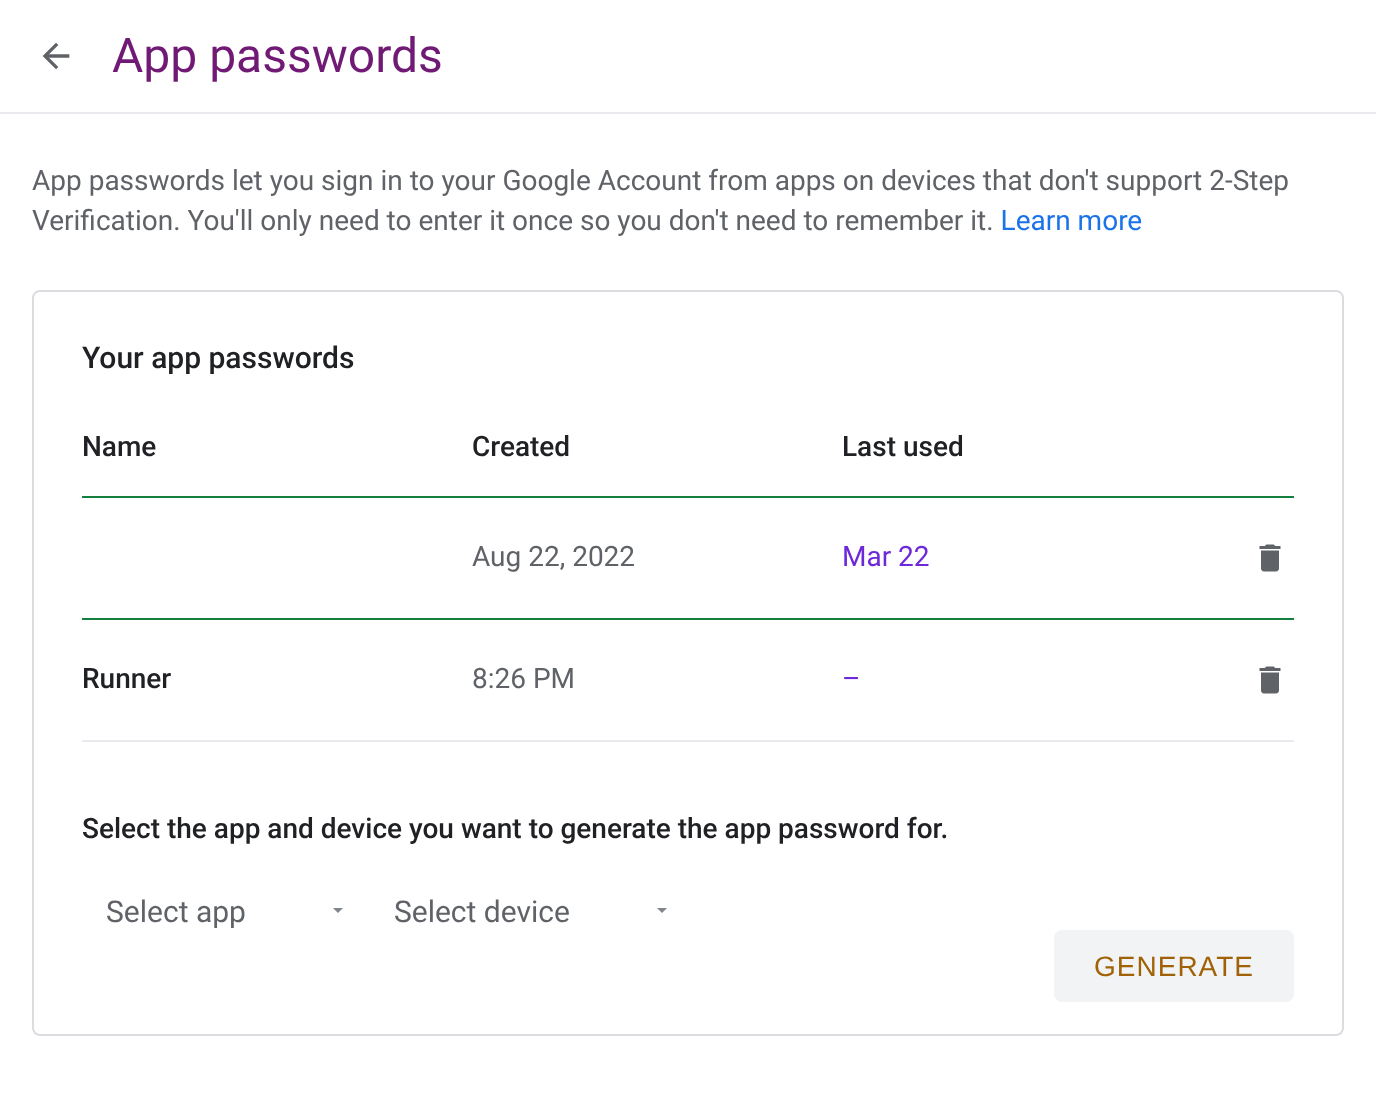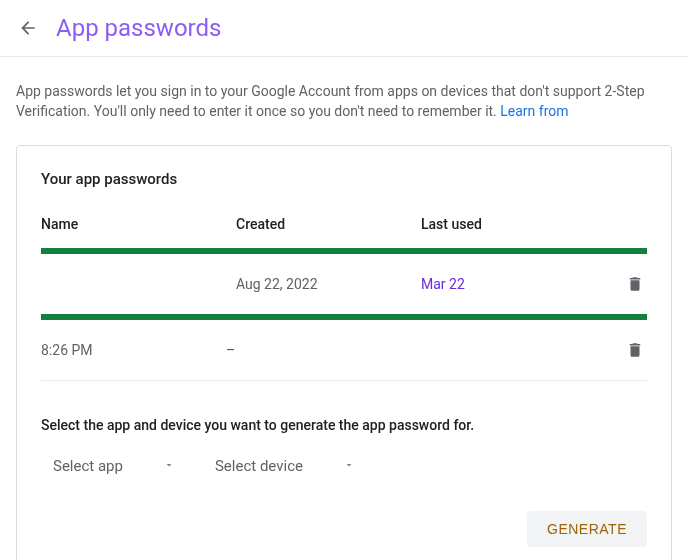--- a/index.html
+++ b/index.html
@@ -29,21 +29,21 @@
       justify-content: center;
     }
     .back-icon svg {
       width: 20px;
       height: 20px;
       fill: #5f6368;
     }
     .page-title {
       font-size: 24px;
       font-weight: 400;
-      color: #8b5cf6;
+      color: #701a75;
     }
     .description {
       padding: 24px 16px 8px 16px;
       font-size: 14px;
       line-height: 20px;
       color: #5f6368;
     }
     .learn-more {
       color: #1a73e8;
       text-decoration: none;
@@ -66,21 +66,21 @@
     }
     .table-header {
       display: flex;
       padding-bottom: 16px;
       align-items: flex-end;
     }
     .table-row {
       display: flex;
       align-items: center;
       padding: 18px 0;
-      border-top: 6px solid #15803d;
+      border-top: 1px solid #15803d;
     }
     .col-name {
       width: 195px;
       font-size: 14px;
       font-weight: 500;
       color: #202124;
     }
     .col-created {
       width: 185px;
       font-size: 14px;
@@ -120,22 +120,21 @@
       padding-top: 36px;
     }
     .generate-label {
       font-size: 14px;
       font-weight: 500;
       color: #202124;
       margin-bottom: 24px;
     }
     .selects-row {
       display: flex;
-      gap: 40px;
-      margin-bottom: 36px;
+      gap: 22px;
       padding-left: 12px;
     }
     .select-dropdown {
       display: flex;
       align-items: center;
       cursor: pointer;
       gap: 40px;
     }
     .select-dropdown span {
       font-size: 15px;
@@ -168,21 +167,21 @@
 <div class="header">
   <div class="back-icon">
     <svg viewBox="0 0 24 24">
         <path d="M20 11H7.83l5.59-5.59L12 4l-8 8 8 8 1.41-1.41L7.83 13H20v-2z"></path>
       </svg>
   </div>
   <h1 class="page-title">App passwords</h1>
 </div>
 
 <div class="description">
-  <span>App passwords let you sign in to your Google Account from apps on devices that don't support 2-Step Verification. You'll only need to enter it once so you don't need to remember it. </span><a class="learn-more">Learn from</a>
+  <span>App passwords let you sign in to your Google Account from apps on devices that don't support 2-Step Verification. You'll only need to enter it once so you don't need to remember it. </span><a class="learn-more">Learn more</a>
 </div>
 
 <div class="card">
   <div class="card-title">Your app passwords</div>
 
   <div class="table">
     <div class="table-header">
       <div class="col-name">Name</div>
       <div class="col-created">Created</div>
       <div class="col-lastused">Last used</div>
@@ -196,20 +195,21 @@
       <div class="col-action">
         <div class="delete-btn">
           <svg viewBox="0 0 24 24">
               <path d="M6 19c0 1.1.9 2 2 2h8c1.1 0 2-.9 2-2V7H6v12zM19 4h-3.5l-1-1h-5l-1 1H5v2h14V4z"></path>
             </svg>
         </div>
       </div>
     </div>
 
     <div class="table-row">
+      <div class="col-name">Runner</div>
       <div class="col-created">8:26 PM</div>
       <div class="col-lastused">–</div>
       <div class="col-action">
         <div class="delete-btn">
           <svg viewBox="0 0 24 24">
               <path d="M6 19c0 1.1.9 2 2 2h8c1.1 0 2-.9 2-2V7H6v12zM19 4h-3.5l-1-1h-5l-1 1H5v2h14V4z"></path>
             </svg>
         </div>
       </div>
     </div>

